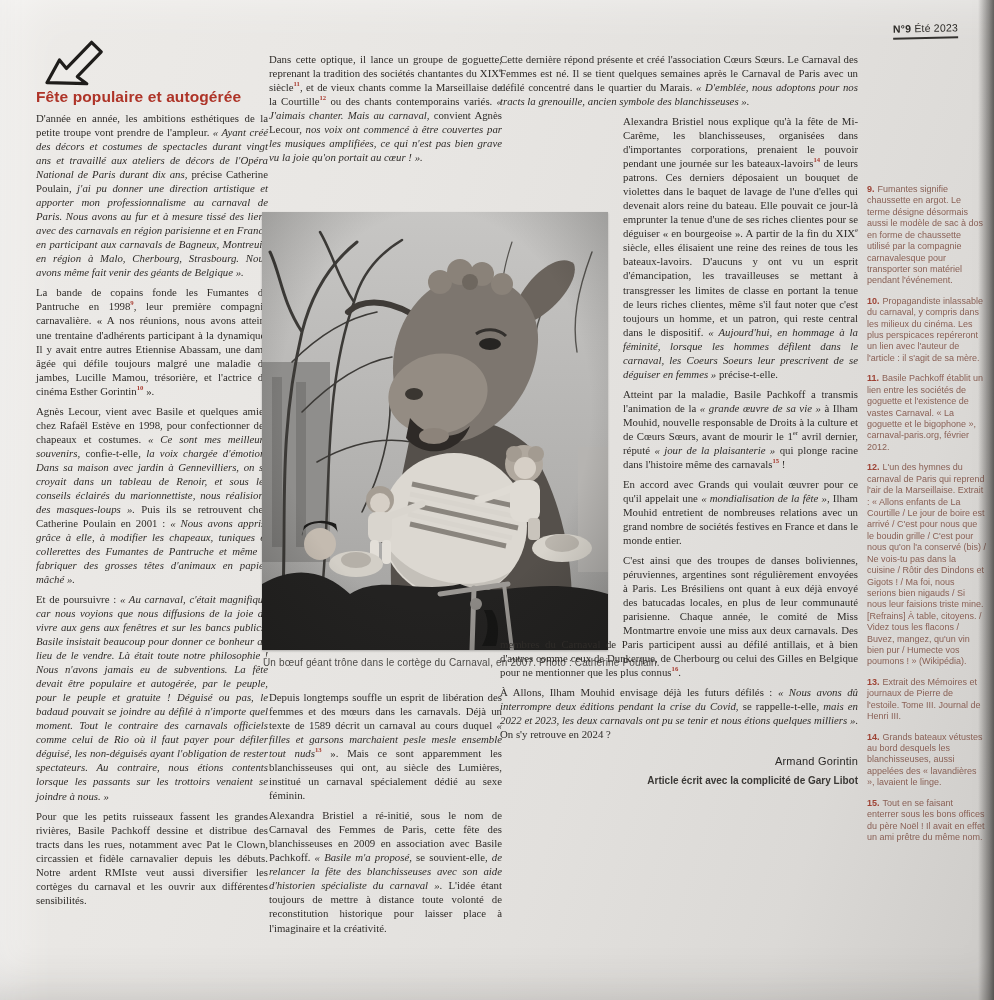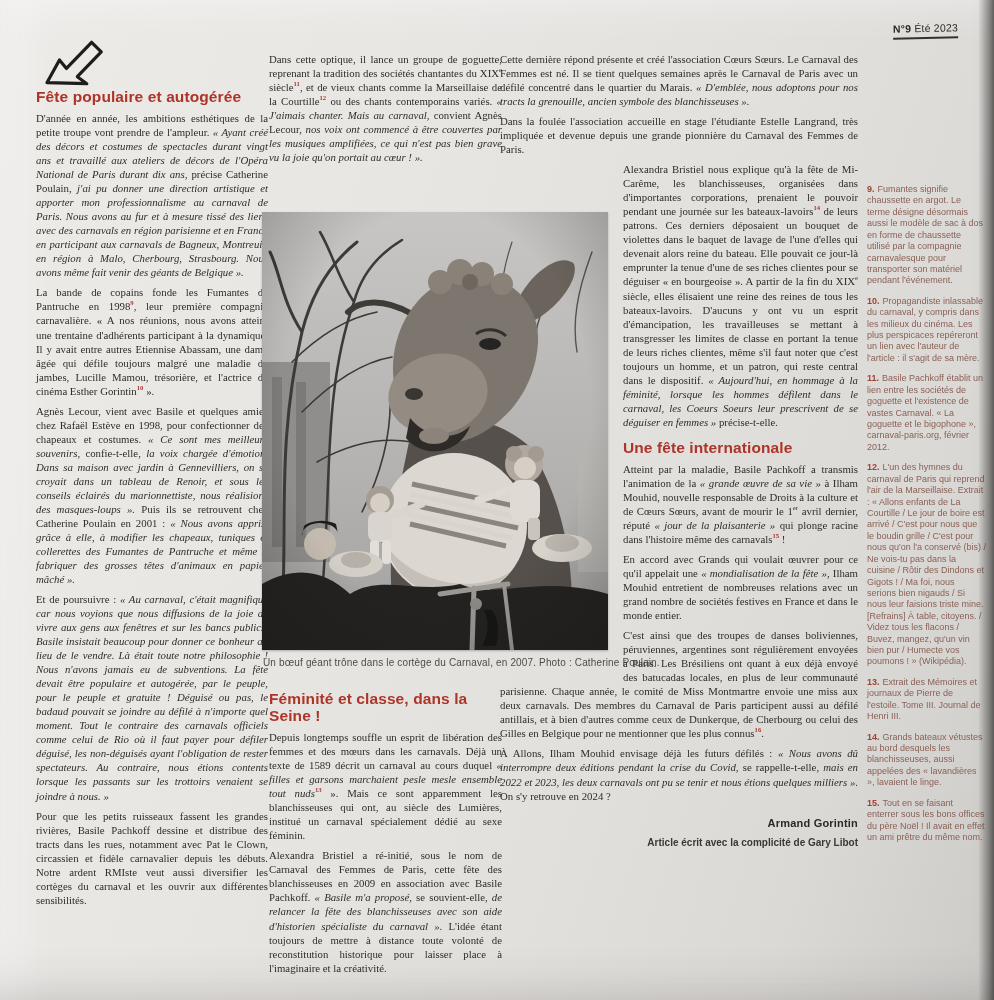--- a/index.html
+++ b/index.html
@@ -48,21 +48,21 @@
   .photo svg{display:block;}
   .caption{
     position:absolute;left:263px;top:657px;width:560px;white-space:nowrap;overflow:hidden;
     font-family:Liberation Sans, sans-serif;font-size:10px;color:#4e4c49;letter-spacing:.15px;
   }
   .footnotes{position:absolute;left:867px;top:184px;width:119px;
     font-family:"Liberation Sans",sans-serif;font-size:9px;line-height:1.27;color:#8a6156;}
   .footnotes .note{margin:0 0 9px 0;text-align:left;}
   .footnotes .num{font-weight:700;color:#9e4335;margin-right:3px;}
   .byline{margin-top:14px;text-align:right;font-family:"Liberation Sans",sans-serif;}
-  .byline .author{font-weight:700;font-size:11px;color:#2b2927;letter-spacing:.2px;}
+  .byline .author{font-weight:400;font-size:11px;color:#2b2927;letter-spacing:.2px;}
   .byline .credit{font-size:10px;font-weight:600;color:#3a3835;margin-top:8px;}
 </style>
 </head>
 <body>
 
 <div class="page">
 
   <div class="arrow-wrap">
     <svg width="64" height="68" viewBox="0 0 100 94">
       <path d="M6,70 L28,36 L38,50 L80,12 L94,28 L54,64 L68,76 Z" fill="#edebe8" stroke="#1f1d1b" stroke-width="5" stroke-linejoin="round"></path>
@@ -189,31 +189,28 @@
         <path d="M242,372 L250,438" stroke-width="4"></path>
       </g>
       <circle cx="214" cy="392" r="6" fill="#8b8884"></circle>
       <path d="M222,398 C228,410 226,424 220,434 L234,434 C238,420 236,406 230,398 Z" fill="#151514"></path>
       <rect x="0" y="0" width="346" height="438" fill="url(#vign)"></rect>
     </svg>
   </figure>
   <div class="caption">Un bœuf géant trône dans le cortège du Carnaval, en 2007. Photo : Catherine Poulain.</div>
 
   <section class="col col2bottom">
-    <h2 class="red">Féminité et classe, dans la Seine !</h2>
     <p><span>Depuis longtemps souffle un esprit de libération des femmes et des mœurs dans les carnavals. Déjà un texte de 1589 décrit un carnaval au cours duquel </span><span class="it">« filles et garsons marchaient pesle mesle ensemble tout nuds</span><sup class="ref">13</sup><span> ». Mais ce sont apparemment les blanchisseuses qui ont, au siècle des Lumières, institué un carnaval spécialement dédié au sexe féminin.</span></p>
     <p><span>Alexandra Bristiel a ré-initié, sous le nom de Carnaval des Femmes de Paris, cette fête des blanchisseuses en 2009 en association avec Basile Pachkoff. </span><span class="it">« Basile m'a proposé, </span><span>se souvient-elle, </span><span class="it">de relancer la fête des blanchisseuses avec son aide d'historien spécialiste du carnaval »</span><span>. L'idée étant toujours de mettre à distance toute volonté de reconstitution historique pour laisser place à l'imaginaire et la créativité.</span></p>
   </section>
 
   <section class="col col3">
     <p><span>Cette dernière répond présente et créé l'association Cœurs Sœurs. Le Carnaval des Femmes est né. Il se tient quelques semaines après le Carnaval de Paris avec un défilé concentré dans le quartier du Marais. </span><span class="it">« D'emblée, nous adoptons pour nos tracts la grenouille, ancien symbole des blanchisseuses ».</span></p>
-    <p><span>Dans la foulée l'association accueille en stage l'étudiante Estelle Langrand, très impliquée et devenue depuis une grande pionnière du Carnaval des Femmes de Paris.</span></p>
     <div class="photo-spacer"></div>
     <p><span>Alexandra Bristiel nous explique qu'à la fête de Mi-Carême, les blanchisseuses, organisées dans d'importantes corporations, prenaient le pouvoir pendant une journée sur les bateaux-lavoirs</span><sup class="ref">14</sup><span> de leurs patrons. Ces derniers déposaient un bouquet de violettes dans le baquet de lavage de l'une d'elles qui devenait alors reine du bateau. Elle pouvait ce jour-là emprunter la tenue d'une de ses riches clientes pour se déguiser « en bourgeoise ». A partir de la fin du XIX</span><sup class="plain">e</sup><span> siècle, elles élisaient une reine des reines de tous les bateaux-lavoirs. D'aucuns y ont vu un esprit d'émancipation, les travailleuses se mettant à transgresser les limites de classe en portant la tenue de leurs riches clientes, même s'il faut noter que c'est toujours un homme, et un patron, qui reste central dans le dispositif. </span><span class="it">« Aujourd'hui, en hommage à la féminité, lorsque les hommes défilent dans le carnaval, les Coeurs Soeurs leur prescrivent de se déguiser en femmes » </span><span>précise-t-elle.</span></p>
-    <h2 class="red">Une fête internationale</h2>
     <p><span>Atteint par la maladie, Basile Pachkoff a transmis l'animation de la </span><span class="it">« grande œuvre de sa vie »</span><span> à Ilham Mouhid, nouvelle responsable de Droits à la culture et de Cœurs Sœurs, avant de mourir le 1</span><sup class="plain">er</sup><span> avril dernier, réputé </span><span class="it">« jour de la plaisanterie »</span><span> qui plonge racine dans l'histoire même des carnavals</span><sup class="ref">15</sup><span> !</span></p>
     <p><span>En accord avec Grands qui voulait œuvrer pour ce qu'il appelait une </span><span class="it">« mondialisation de la fête »</span><span>, Ilham Mouhid entretient de nombreuses relations avec un grand nombre de sociétés festives en France et dans le monde entier.</span></p>
     <p><span>C'est ainsi que des troupes de danses boliviennes, péruviennes, argentines sont régulièrement envoyées à Paris. Les Brésiliens ont quant à eux déjà envoyé des batucadas locales, en plus de leur communauté parisienne. Chaque année, le comité de Miss Montmartre envoie une miss aux deux carnavals. Des membres du Carnaval de Paris participent aussi au défilé antillais, et à bien d'autres comme ceux de Dunkerque, de Cherbourg ou celui des Gilles en Belgique pour ne mentionner que les plus connus</span><sup class="ref">16</sup><span>.</span></p>
     <p><span>À Allons, Ilham Mouhid envisage déjà les futurs défilés : </span><span class="it">« Nous avons dû interrompre deux éditions pendant la crise du Covid, </span><span>se rappelle-t-elle, </span><span class="it">mais en 2022 et 2023, les deux carnavals ont pu se tenir et nous étions quelques milliers »</span><span>. On s'y retrouve en 2024 ?</span></p>
     <div class="byline">
       <div class="author">Armand Gorintin</div>
       <div class="credit">Article écrit avec la complicité de Gary Libot</div>
     </div>
   </section>
 

